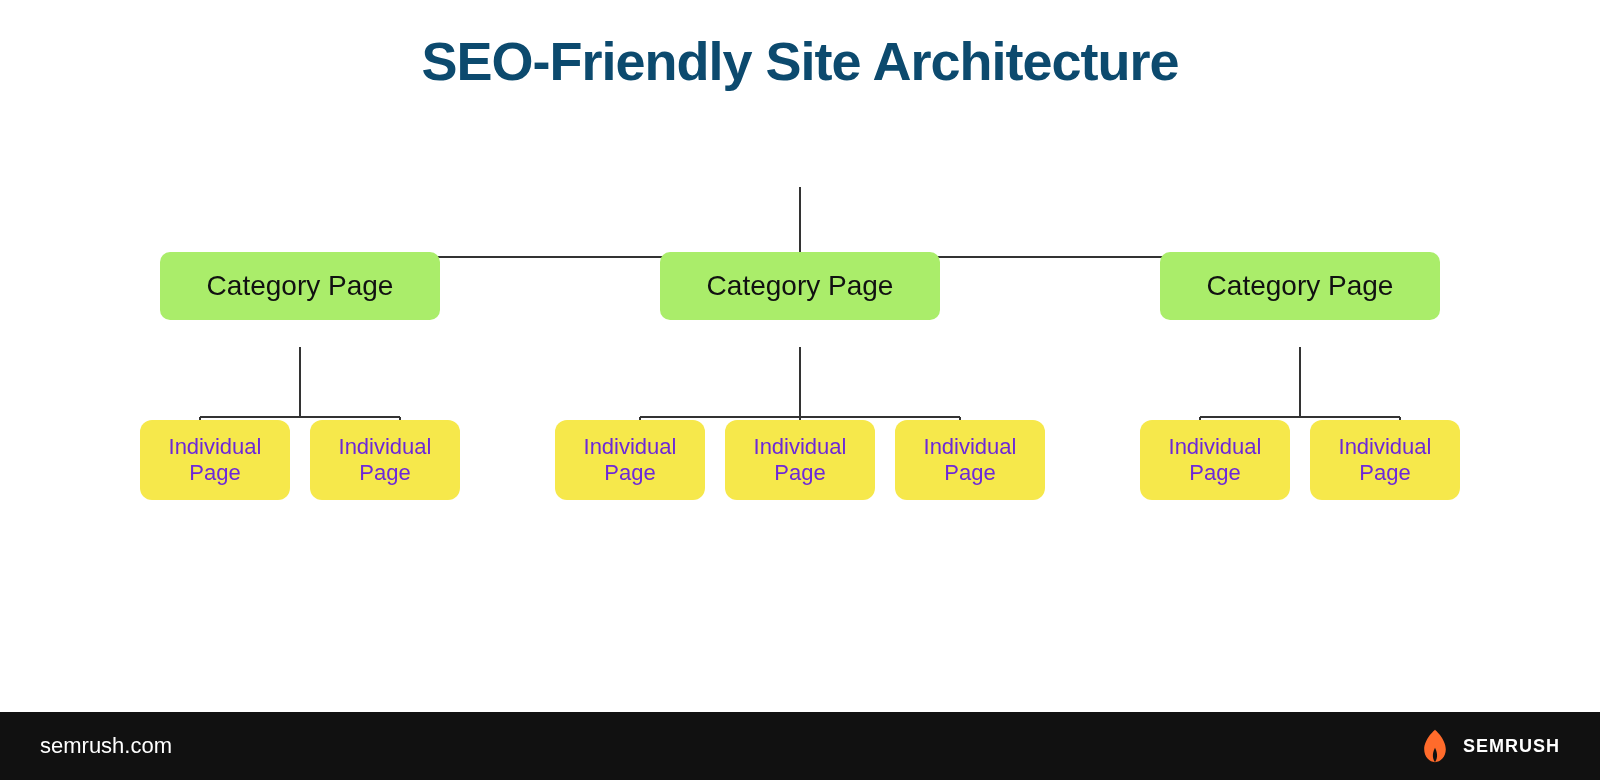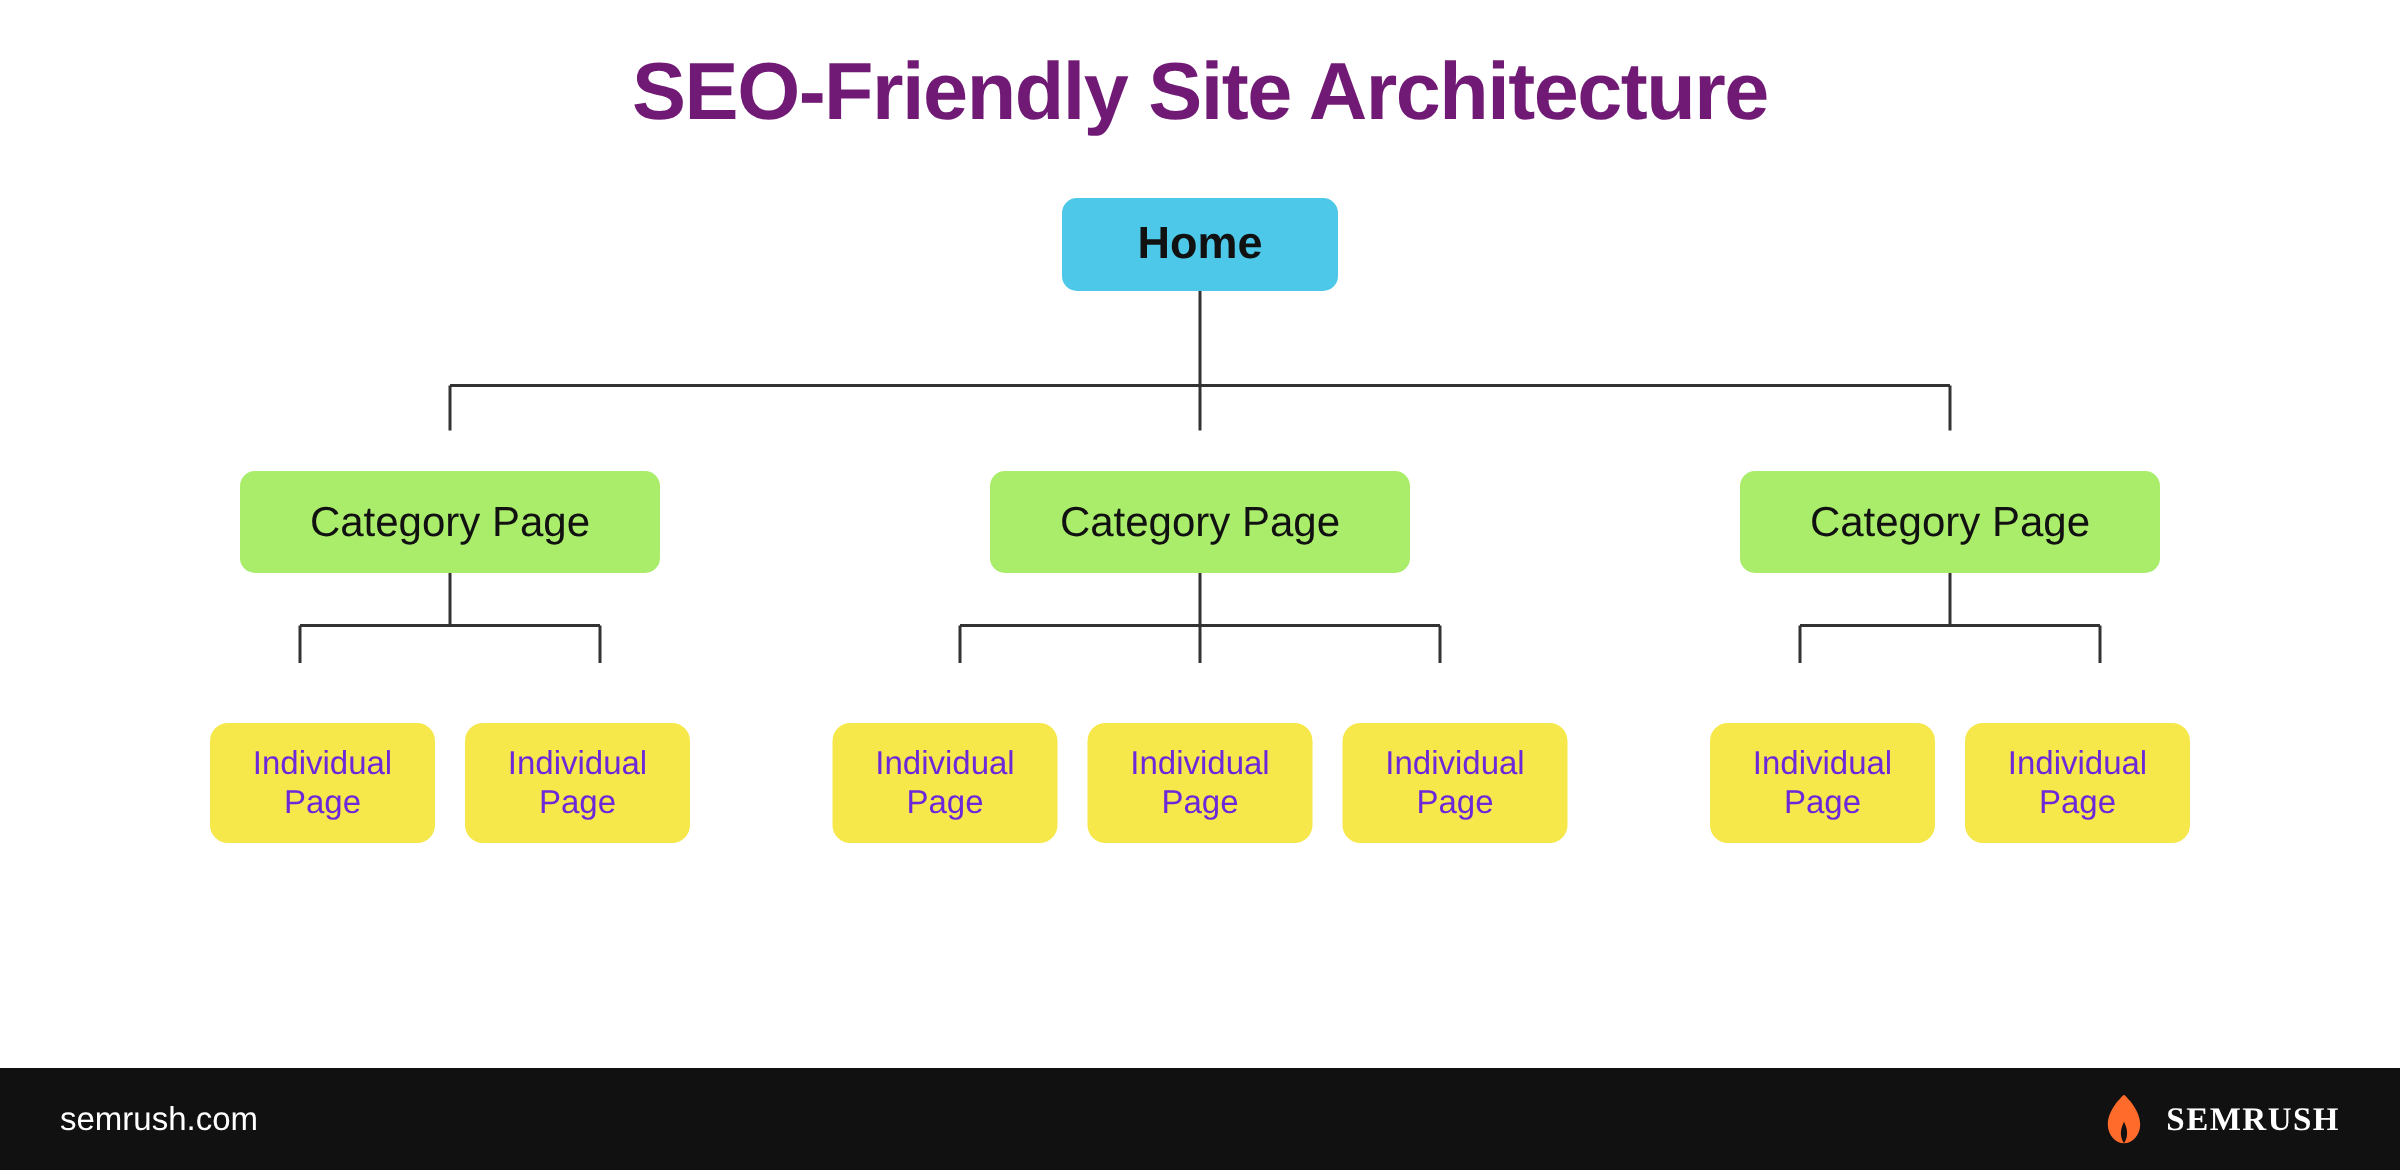--- a/index.html
+++ b/index.html
@@ -15,21 +15,21 @@
     .main-content {
       flex: 1;
       display: flex;
       flex-direction: column;
       align-items: center;
       padding: 30px 60px 20px;
     }
     .page-title {
       font-size: 54px;
       font-weight: 900;
-      color: #701a75;
+      color: #0c4a6e;
       text-align: center;
       margin-bottom: 40px;
       letter-spacing: -1px;
     }
     .diagram {
       width: 100%;
       flex: 1;
       display: flex;
       flex-direction: column;
       align-items: center;
@@ -121,24 +121,23 @@
       font-size: 22px;
       font-weight: 400;
     }
     .semrush-logo {
       display: flex;
       align-items: center;
       gap: 10px;
     }
     .semrush-logo-text {
       color: #fff;
-      font-size: 22px;
+      font-size: 18px;
       font-weight: 900;
       letter-spacing: 1px;
-      font-family: Liberation Serif, serif;
     }
     .semrush-icon {
       width: 36px;
       height: 36px;
     }
   </style>
 </head>
 <body>
 
 <div class="main-content">
@@ -168,23 +167,20 @@
       <line x1="540" y1="285" x2="540" y2="310" stroke="#333" stroke-width="2"></line>
       <line x1="700" y1="285" x2="700" y2="310" stroke="#333" stroke-width="2"></line>
       <line x1="860" y1="285" x2="860" y2="310" stroke="#333" stroke-width="2"></line>
 
       <line x1="1200" y1="215" x2="1200" y2="285" stroke="#333" stroke-width="2"></line>
       <line x1="1100" y1="285" x2="1300" y2="285" stroke="#333" stroke-width="2"></line>
       <line x1="1100" y1="285" x2="1100" y2="310" stroke="#333" stroke-width="2"></line>
       <line x1="1300" y1="285" x2="1300" y2="310" stroke="#333" stroke-width="2"></line>
     </svg>
 
-    <div class="row-home">
-      <div class="node-home">Home</div>
-    </div>
 
     <div class="row-categories">
 
       <div class="column" style="width:400px;">
         <div class="node-category">Category Page</div>
         <div class="row-individuals">
           <div class="node-individual">Individual<br>Page</div>
           <div class="node-individual">Individual<br>Page</div>
         </div>
       </div>

